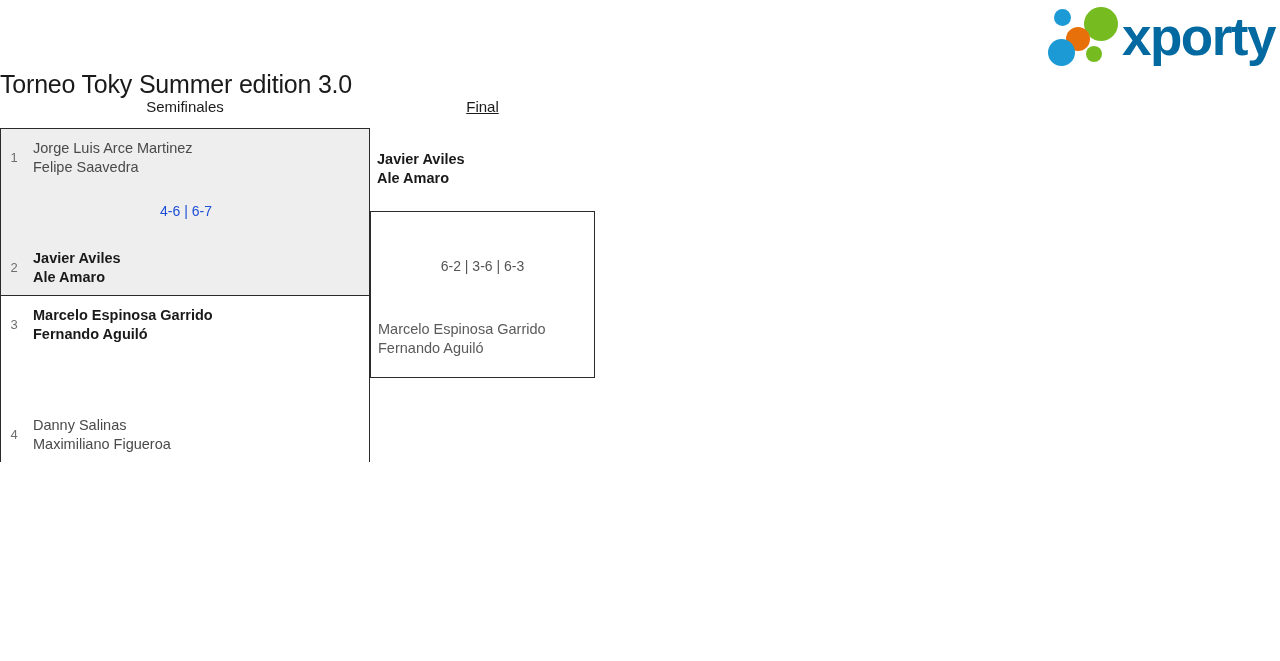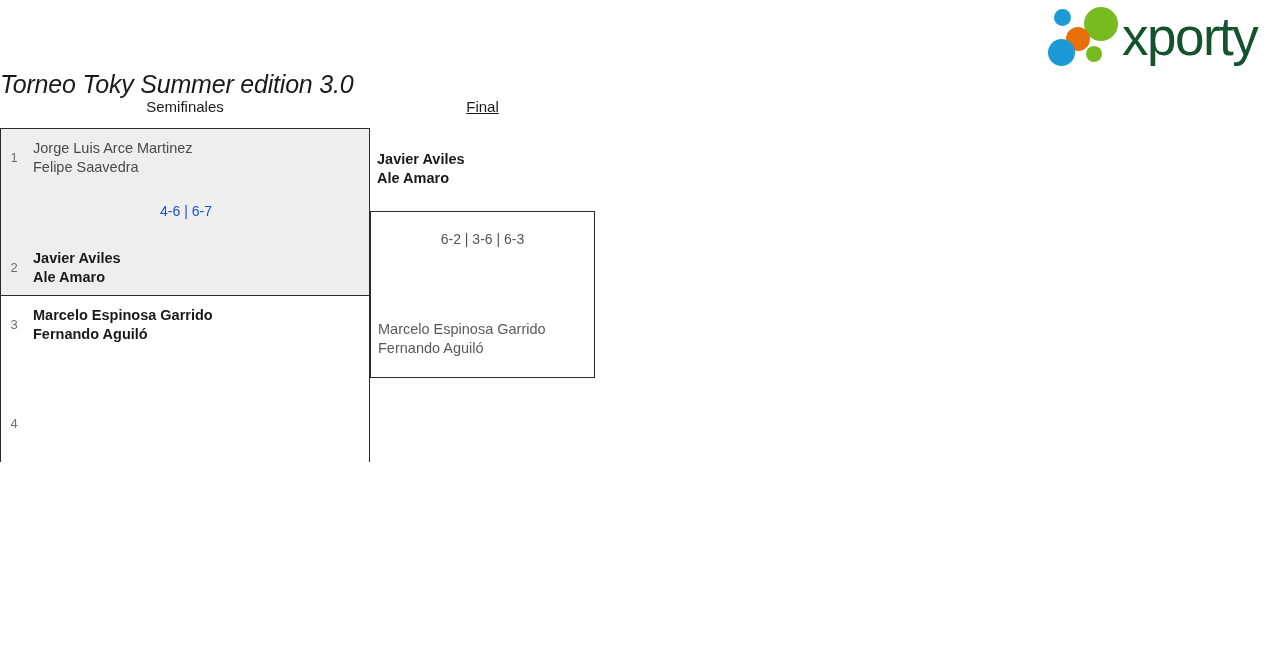--- a/index.html
+++ b/index.html
@@ -25,21 +25,21 @@
   }
   #title-block {
     position: absolute;
     left: 0; top: 2px;
     font-size: 25px;
     line-height: 33px;
     color: #1a1a1a;
     letter-spacing: -0.2px;
     white-space: pre;
   }
-  #title-block .tline { display: block; font-style: italic; }
+  #title-block .tline { display: block; }
 
   #logo {
     position: absolute;
     left: 1048px; top: 2px;
     width: 232px;
     height: 68px;
   }
   #logo-dots {
     position: absolute;
     left: 0; top: 3px;
@@ -50,22 +50,22 @@
   .dot-green-lg  { left: 36px; top: 2px;  width: 34px; height: 34px; background: #76bc21; }
   .dot-orange    { left: 18px; top: 22px; width: 24px; height: 24px; background: #e8700a; }
   .dot-blue-lg   { left: 0px;  top: 34px; width: 27px; height: 27px; background: #1b9ad6; }
   .dot-green-sm  { left: 38px; top: 41px; width: 16px; height: 16px; background: #76bc21; }
 
   #logo-word {
     position: absolute;
     left: 74px; top: 6px;
     font-size: 53px;
     line-height: 58px;
-    font-weight: 400;
-    color: #14532d;
+    font-weight: 700;
+    color: #0369a1;
     letter-spacing: -1.5px;
   }
 
   
   .round-header {
     position: absolute;
     font-size: 15px;
     line-height: 20px;
     color: #1a1a1a;
     text-align: center;
@@ -168,21 +168,21 @@
     top: 108px;
     font-size: 14.5px;
     line-height: 19px;
     font-weight: 400;
     color: #5a5a5a;
     white-space: pre-line;
   }
   #final-score {
     position: absolute;
     left: 0;
-    top: 18px;
+    top: 45px;
     width: 100%;
     text-align: center;
     font-size: 14px;
     line-height: 18px;
     color: #555555;
   }
 </style>
 </head>
 <body>
 
@@ -228,20 +228,22 @@
     </div>
 
     <div class="match" id="match-1">
       <div class="team team-top">
         <span class="seed">3</span>
         <span class="players winner">Marcelo Espinosa Garrido
 Fernando Aguiló</span>
       </div>
       <div class="team team-bottom">
         <span class="seed">4</span>
+        <span class="players loser">Danny Salinas
+Maximiliano Figueroa</span>
       </div>
     </div>
 
   </div>
 
   <div id="final-winner">Javier Aviles
 Ale Amaro</div>
 
   <div id="round-col-1">
     <div id="final-score">6-2 | 3-6 | 6-3</div>

